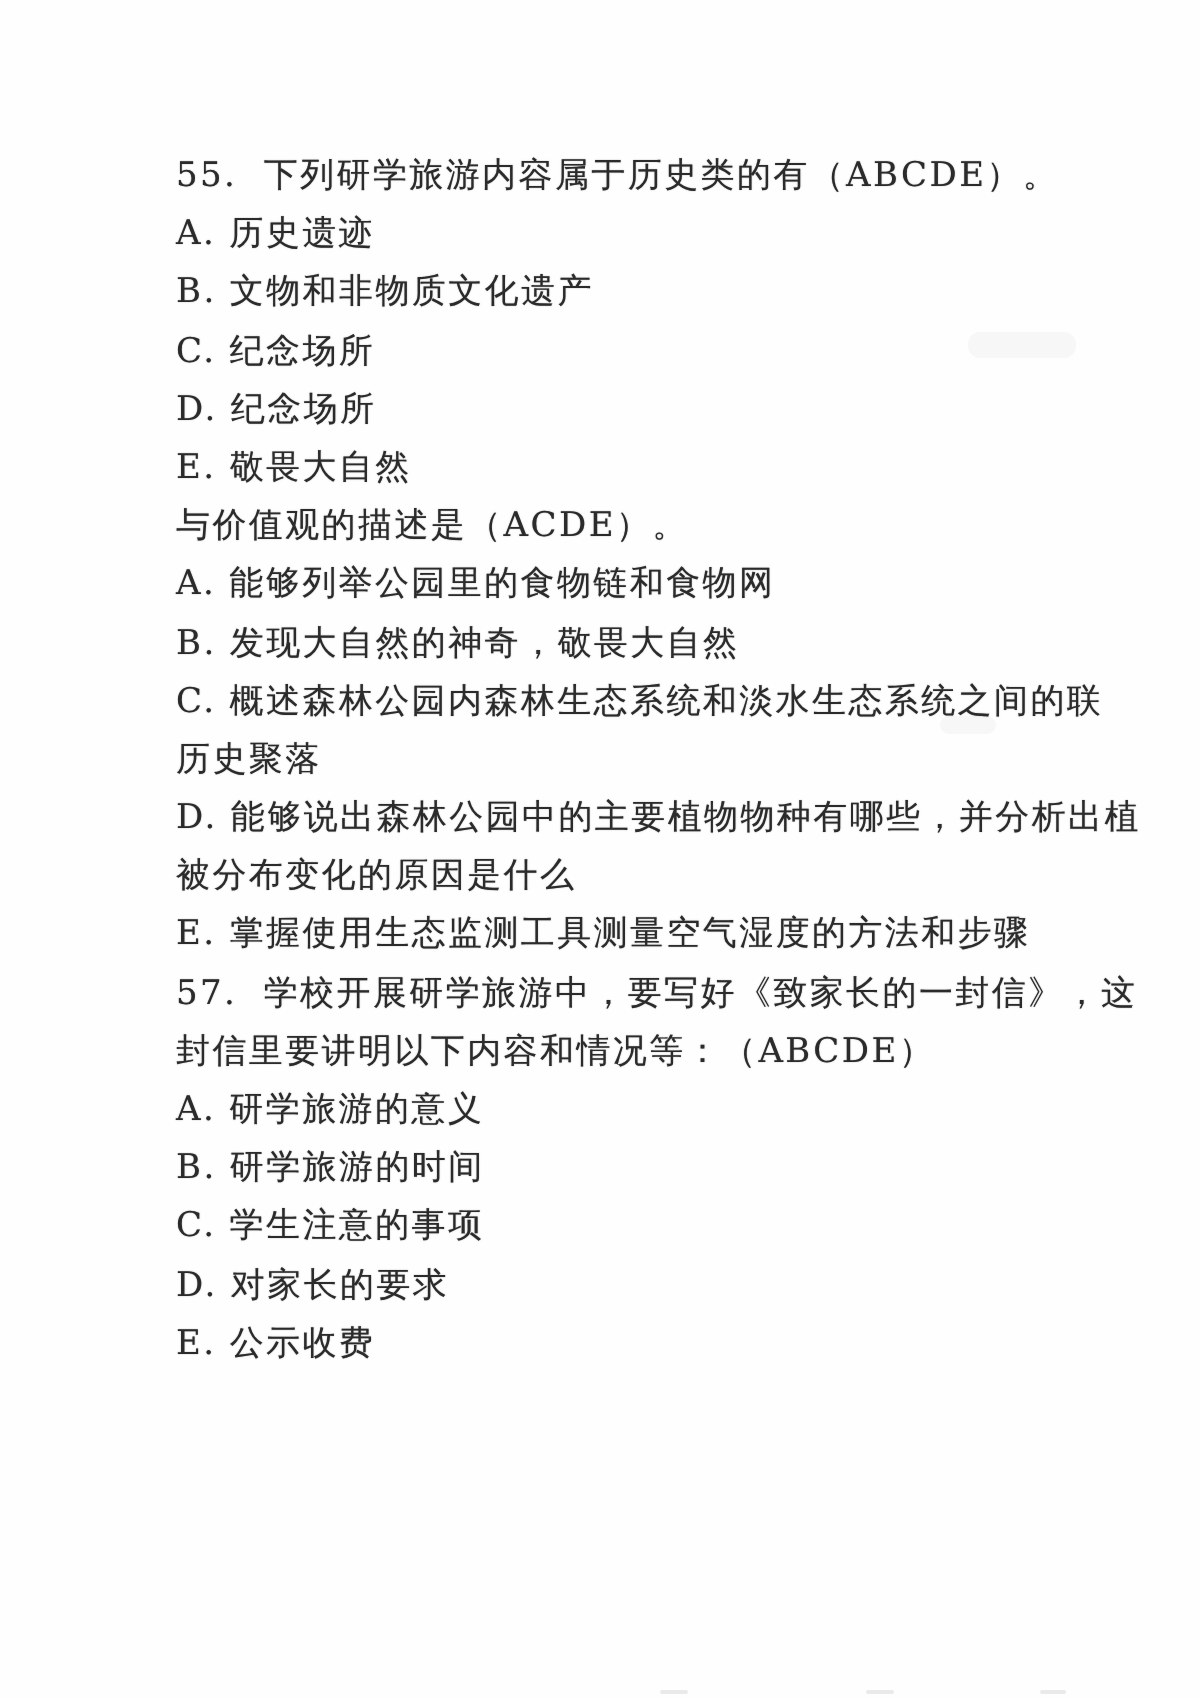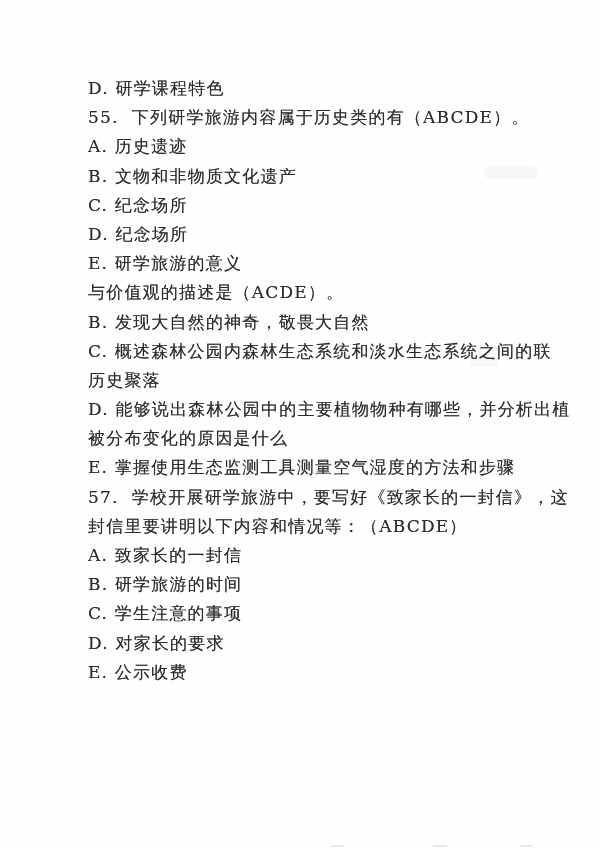--- a/index.html
+++ b/index.html
@@ -46,37 +46,37 @@
   .smudge.light {
     background: rgba(60,60,60,0.035);
     border-radius: 6px;
   }
 </style>
 </head>
 <body>
 
 <div class="page">
   <div class="textblock">
-    <div class="line">D. 研学课程特色</div>
     <div class="line">55.  下列研学旅游内容属于历史类的有（ABCDE）。</div>
     <div class="line">A. 历史遗迹</div>
     <div class="line">B. 文物和非物质文化遗产</div>
     <div class="line">C. 纪念场所</div>
     <div class="line">D. 纪念场所</div>
-    <div class="line">E. 研学旅游的意义</div>
+    <div class="line">E. 敬畏大自然</div>
     <div class="line">与价值观的描述是（ACDE）。</div>
+    <div class="line">A. 能够列举公园里的食物链和食物网</div>
     <div class="line">B. 发现大自然的神奇，敬畏大自然</div>
     <div class="line">C. 概述森林公园内森林生态系统和淡水生态系统之间的联</div>
     <div class="line">历史聚落</div>
     <div class="line">D. 能够说出森林公园中的主要植物物种有哪些，并分析出植</div>
     <div class="line">被分布变化的原因是什么</div>
     <div class="line">E. 掌握使用生态监测工具测量空气湿度的方法和步骤</div>
     <div class="line">57.  学校开展研学旅游中，要写好《致家长的一封信》，这</div>
     <div class="line">封信里要讲明以下内容和情况等：（ABCDE）</div>
-    <div class="line">A. 致家长的一封信</div>
+    <div class="line">A. 研学旅游的意义</div>
     <div class="line">B. 研学旅游的时间</div>
     <div class="line">C. 学生注意的事项</div>
     <div class="line">D. 对家长的要求</div>
     <div class="line">E. 公示收费</div>
   </div>
 
   <div class="smudge light" style="left:484px; top:166px; width:54px; height:13px;"></div>
   <div class="smudge light" style="left:470px; top:358px; width:28px; height:9px;"></div>
   <div class="smudge" style="left:330px; top:845px; width:14px; height:2px;"></div>
   <div class="smudge" style="left:433px; top:845px; width:14px; height:2px;"></div>

